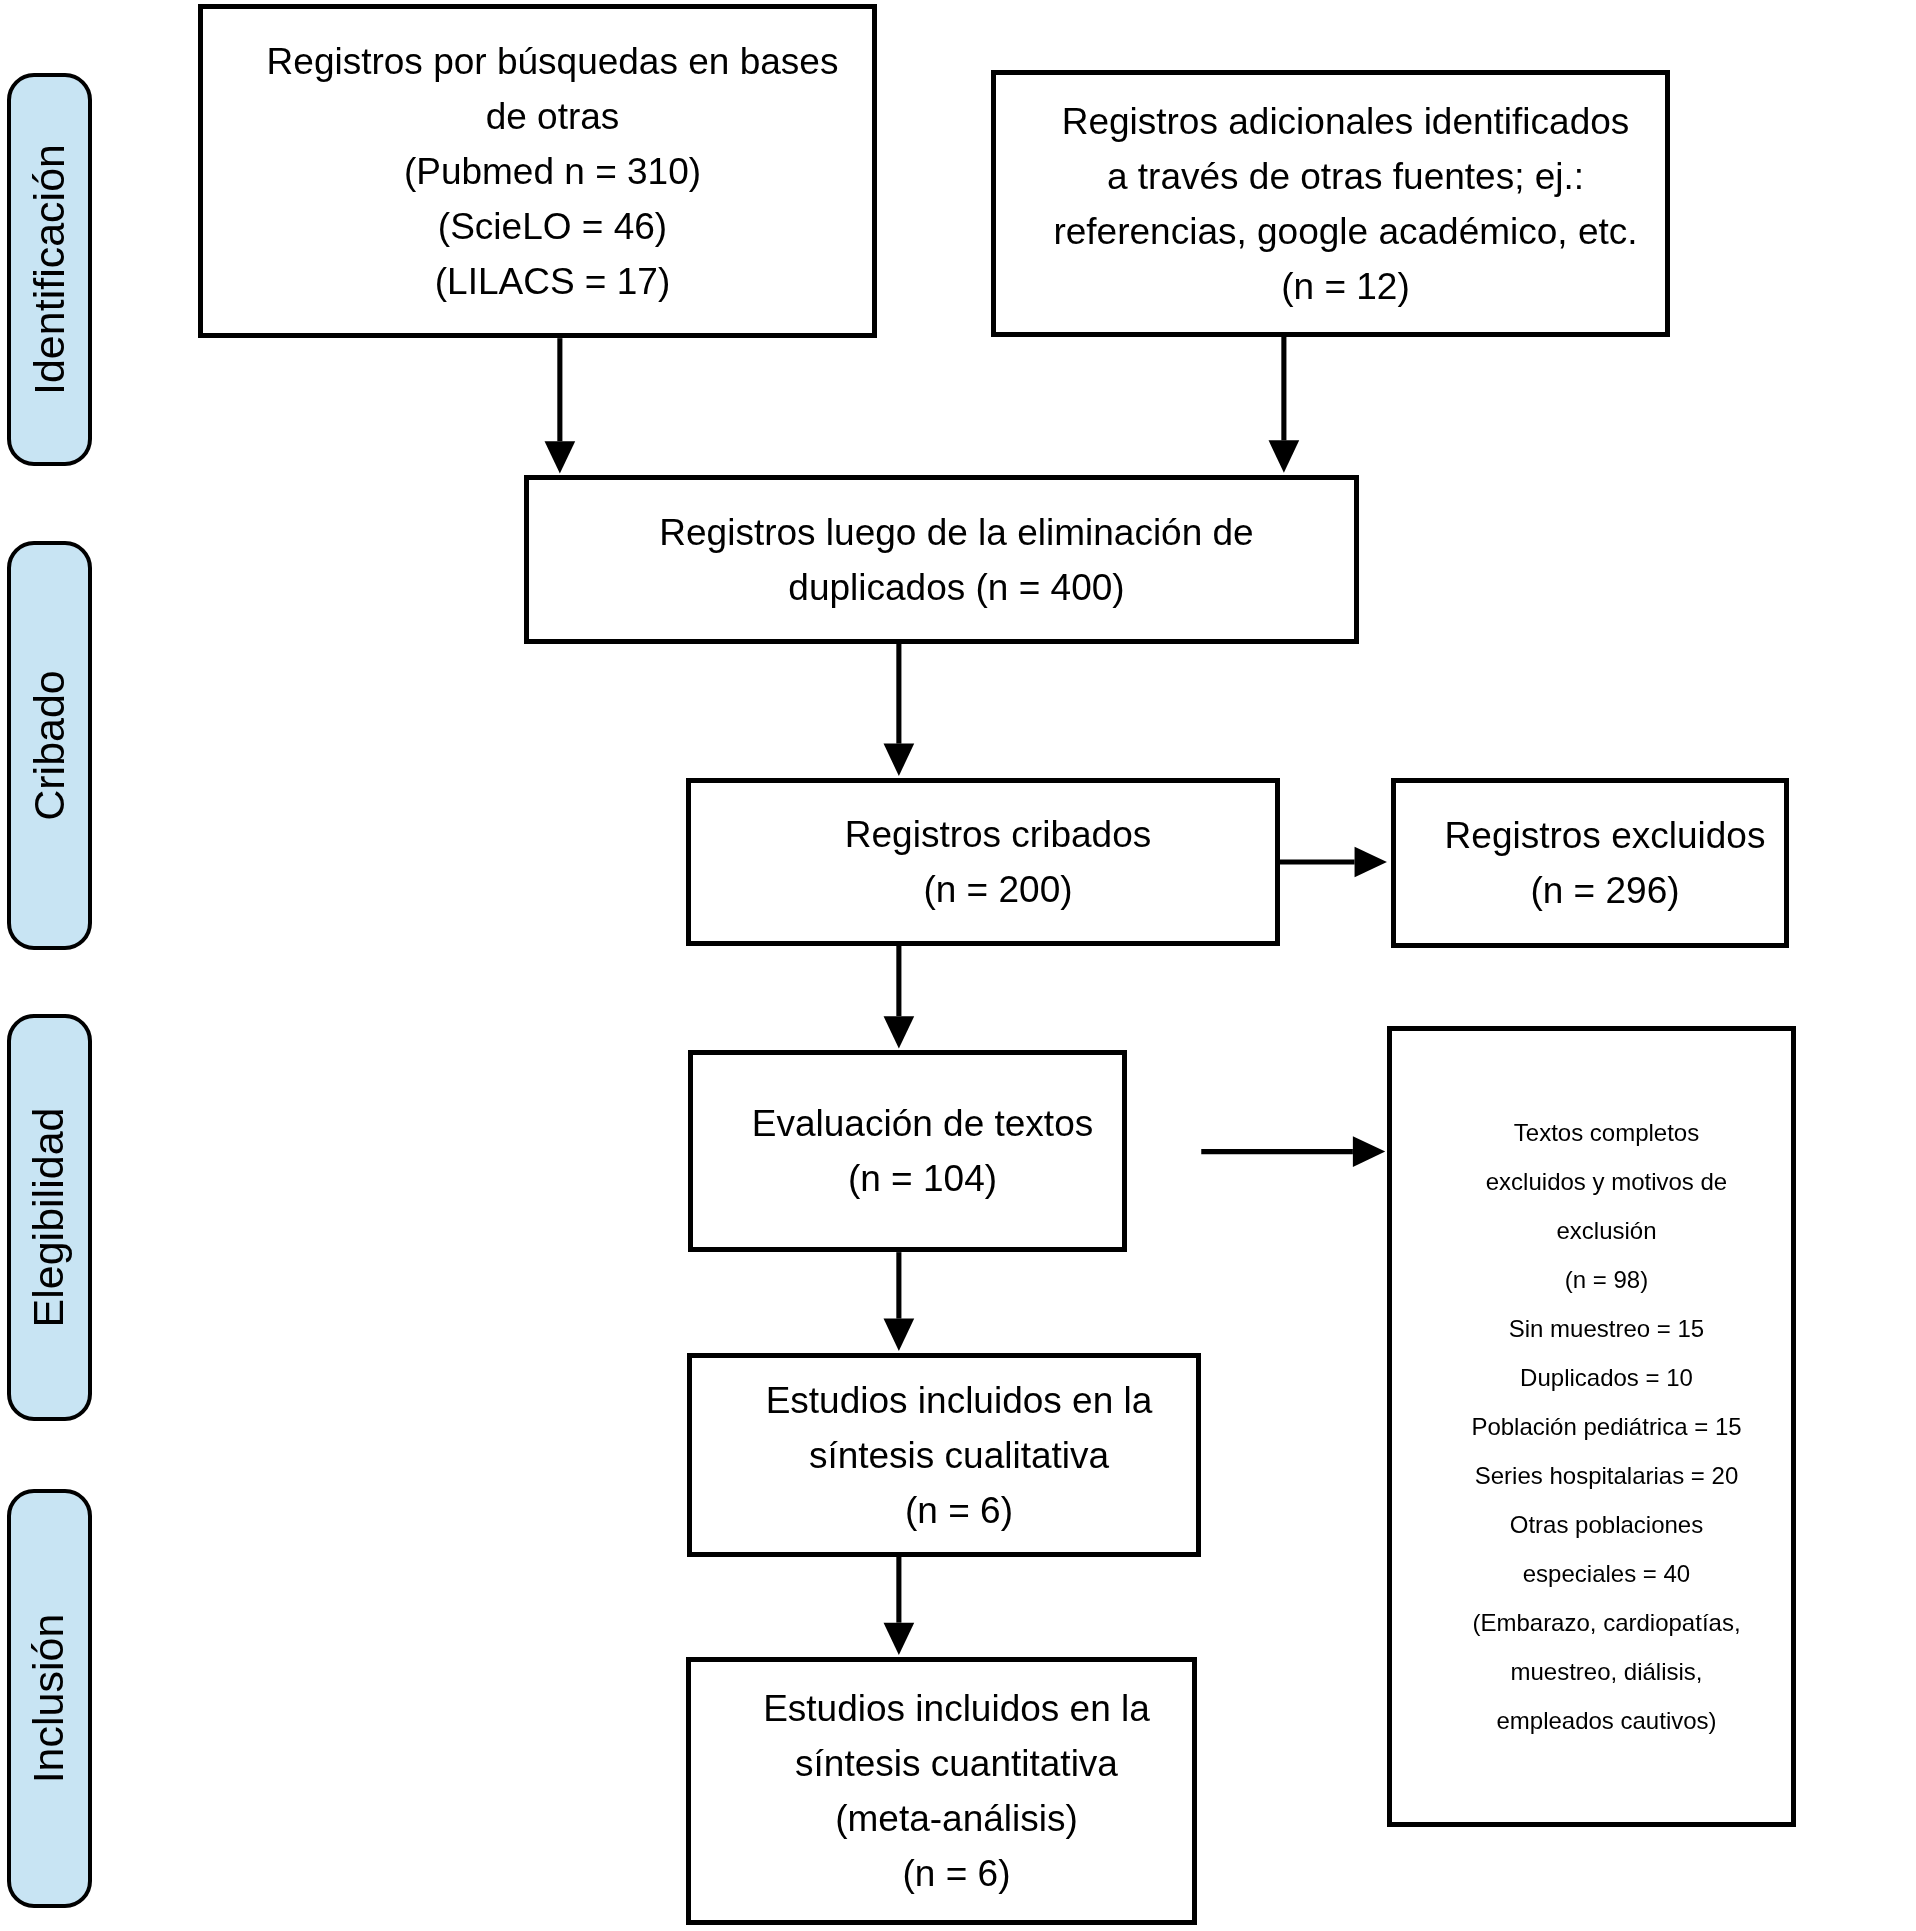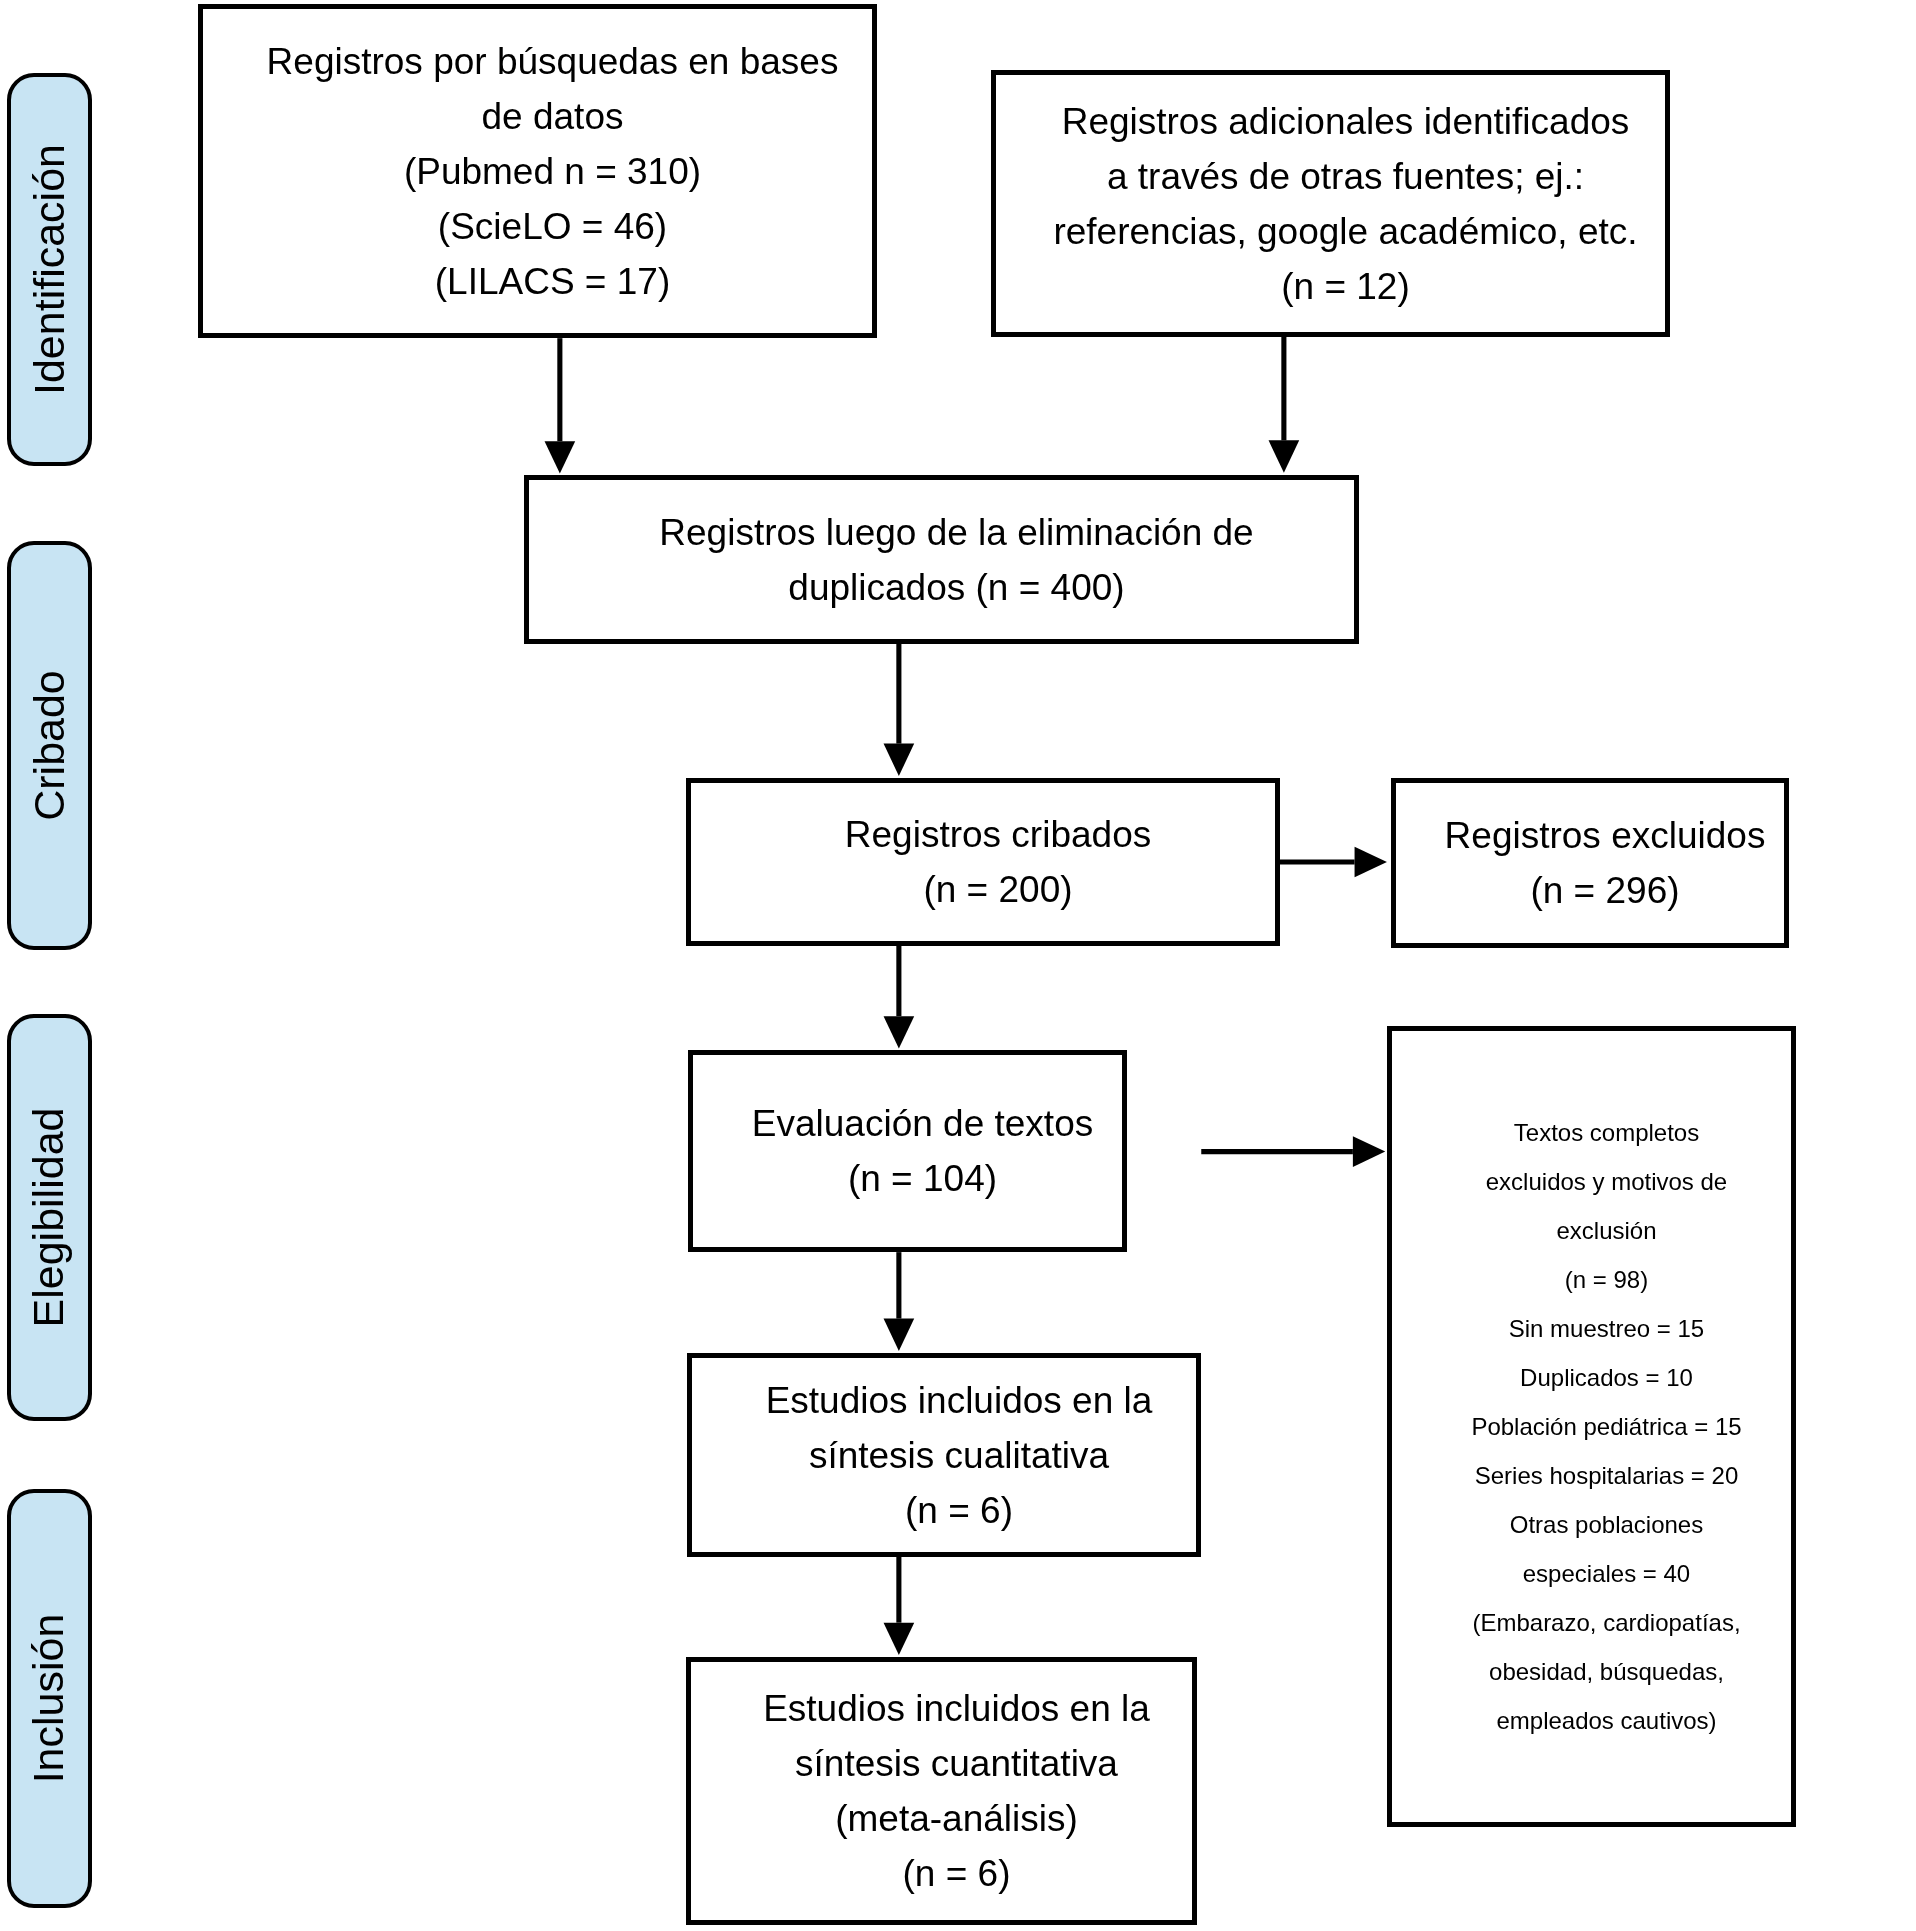--- a/index.html
+++ b/index.html
@@ -103,21 +103,21 @@
   <div class="stage" style="top:1014px;height:407px">
     <span class="stage-text">Elegibilidad</span>
   </div>
   <div class="stage" style="top:1489px;height:419px">
     <span class="stage-text">Inclusión</span>
   </div>
 
   <div class="flow-box" style="left:198px;top:4.3px;width:679px;height:334px">
     <div class="lines">
         <div>Registros por búsquedas en bases</div>
-        <div>de datos</div>
+        <div>de otras</div>
         <div>(Pubmed n = 310)</div>
         <div>(ScieLO = 46)</div>
         <div>(LILACS = 17)</div>
       </div>
   </div>
 
   <div class="flow-box" style="left:991px;top:70px;width:679px;height:267px">
     <div class="lines">
         <div>Registros adicionales identificados</div>
         <div>a través de otras fuentes; ej.:</div>
@@ -160,21 +160,21 @@
         <div>excluidos y motivos de</div>
         <div>exclusión</div>
         <div>(n = 98)</div>
         <div>Sin muestreo = 15</div>
         <div>Duplicados = 10</div>
         <div>Población pediátrica = 15</div>
         <div>Series hospitalarias = 20</div>
         <div>Otras poblaciones</div>
         <div>especiales = 40</div>
         <div>(Embarazo, cardiopatías,</div>
-        <div>obesidad, búsquedas,</div>
+        <div>muestreo, diálisis,</div>
         <div>empleados cautivos)</div>
       </div>
   </div>
 
   <div class="flow-box" style="left:687px;top:1353px;width:514px;height:204px">
     <div class="lines">
         <div>Estudios incluidos en la</div>
         <div>síntesis cualitativa</div>
         <div>(n = 6)</div>
       </div>

